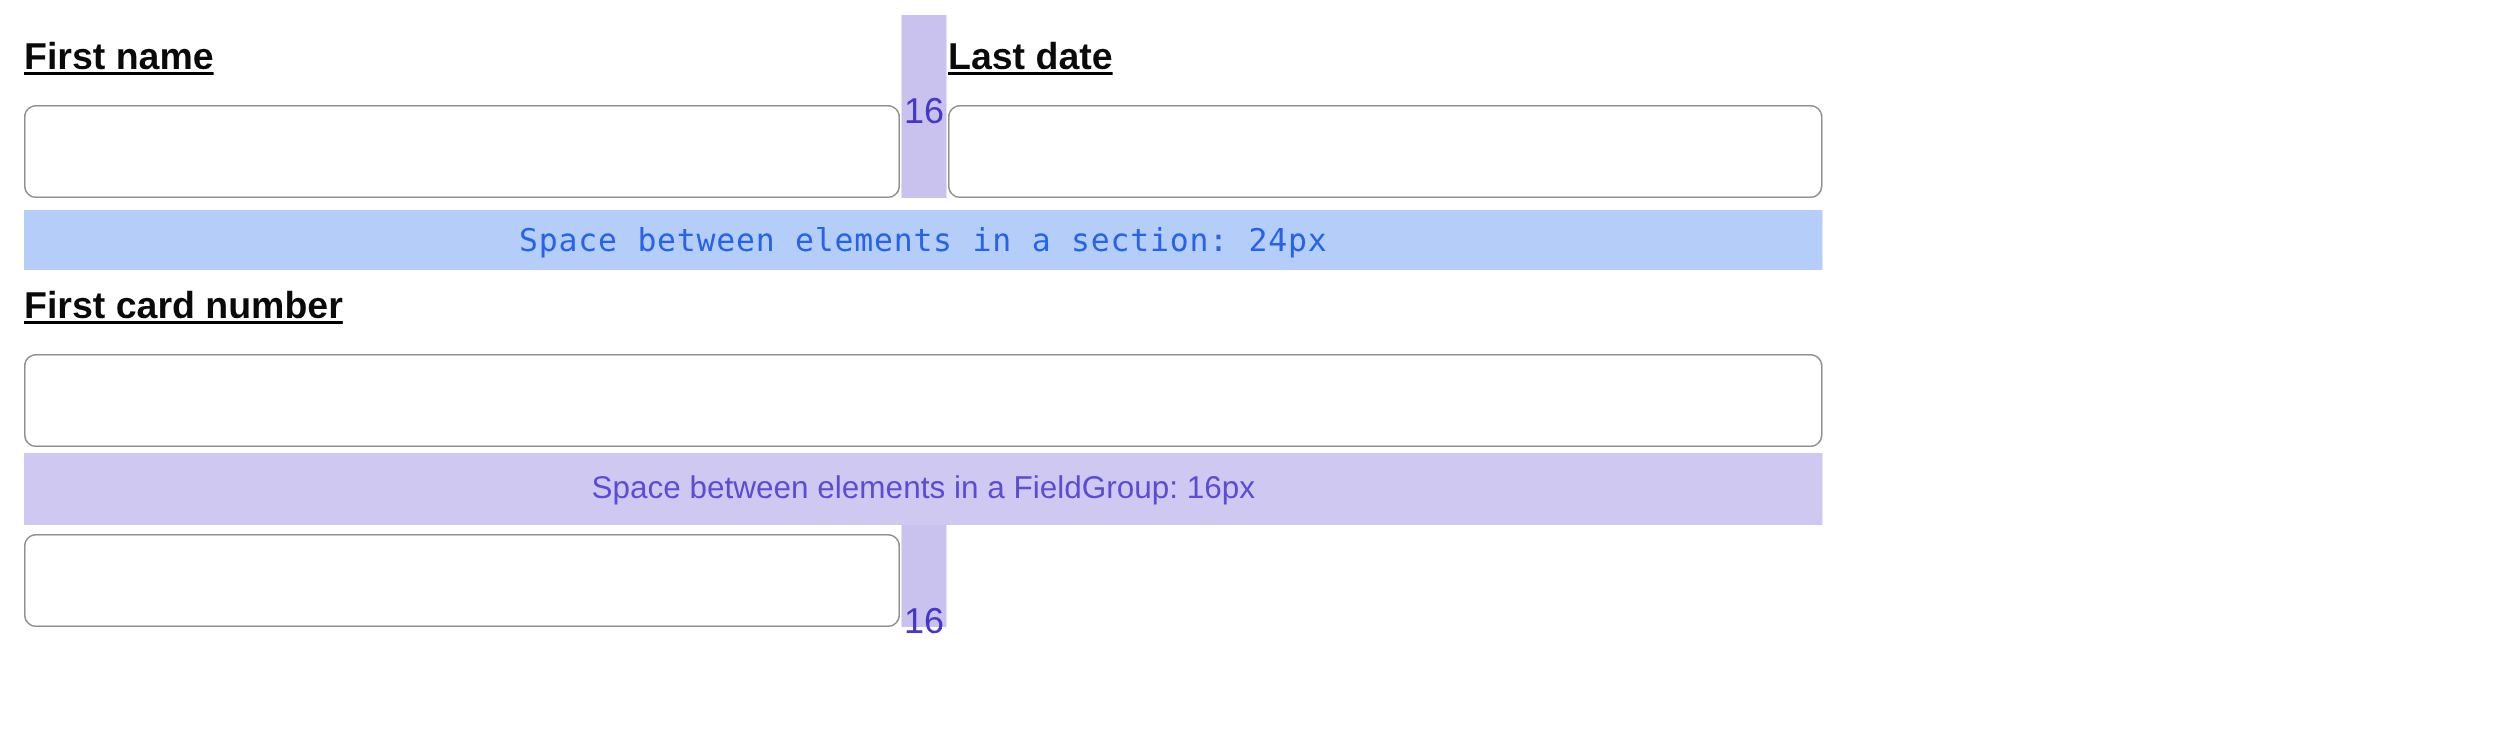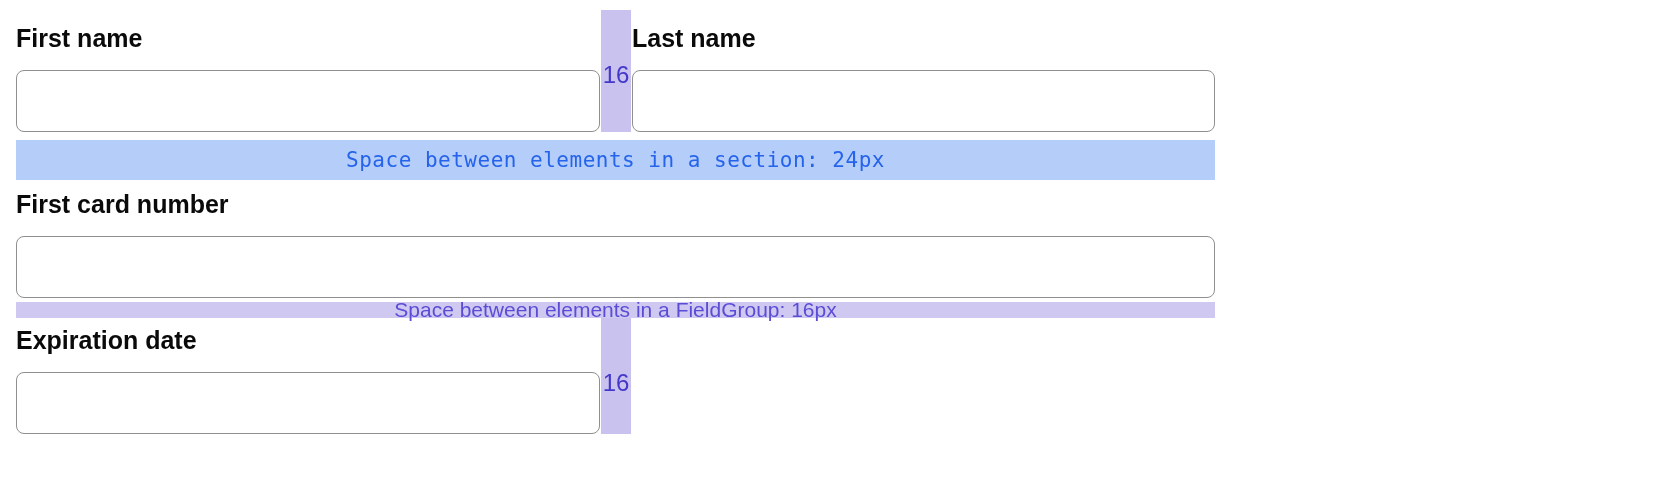--- a/index.html
+++ b/index.html
@@ -15,21 +15,21 @@
     margin-left: 16px;
     padding-top: 10px;
   }
   .field-row {
     position: relative;
     display: flex;
     align-items: flex-start;
   }
   .row-names { padding-top: 12px; }
   .row-card  { padding-top: 6px; }
-  .field { display: block; }
+  .field { display: block; text-decoration: underline; }
   .field-left  { width: 584px; }
   .field-right { margin-left: 32px; flex: 1; }
   .field-full  { width: 100%; margin-top: 8px; }
   .field-label {
     display: block;
     font-size: 25px;
     line-height: 32px;
     font-weight: 700;
     color: #0a0a0a;
     margin-bottom: 16px;
@@ -82,21 +82,21 @@
     background: var(--section-band-bg, #b5cdf9);
   }
   .band-blue span {
     font-family: "DejaVu Sans Mono", monospace;
     font-size: 21px;
     letter-spacing: 0.5px;
     color: var(--section-band-text, #2563eb);
   }
   .band-purple {
     margin-top: 4px;
-    height: 16px;
+    height: 48px;
     background: var(--fieldgroup-band-bg, #cfc9f1);
   }
   .band-purple span {
     font-family: "Liberation Sans", sans-serif;
     font-size: 21px;
     color: var(--fieldgroup-band-text, #5b4cd6);
   }
 </style>
 </head>
 <body>
@@ -105,21 +105,21 @@
 
   <div class="field-row row-names">
     <div class="gap-strip">
       <span class="gap-num">16</span>
     </div>
     <div class="field field-left">
       <label class="field-label">First name</label>
       <input class="text-input" type="text" aria-label="First name" style="">
     </div>
     <div class="field field-right">
-      <label class="field-label">Last name</label>
+      <label class="field-label">Last date</label>
       <input class="text-input" type="text" aria-label="Last name" style="">
     </div>
   </div>
 
   <div class="band band-blue">
     <span>Space between elements in a section: 24px</span>
   </div>
 
   <div class="field field-full">
     <label class="field-label">First card number</label>
@@ -128,18 +128,17 @@
 
   <div class="band band-purple">
     <span>Space between elements in a FieldGroup: 16px</span>
   </div>
 
   <div class="field-row row-card">
     <div class="gap-strip">
       <span class="gap-num">16</span>
     </div>
     <div class="field field-left">
-      <label class="field-label">Expiration date</label>
       <input class="text-input" type="text" aria-label="Expiration date" style="">
     </div>
   </div>
 
 </div>
 
 </body></html>

